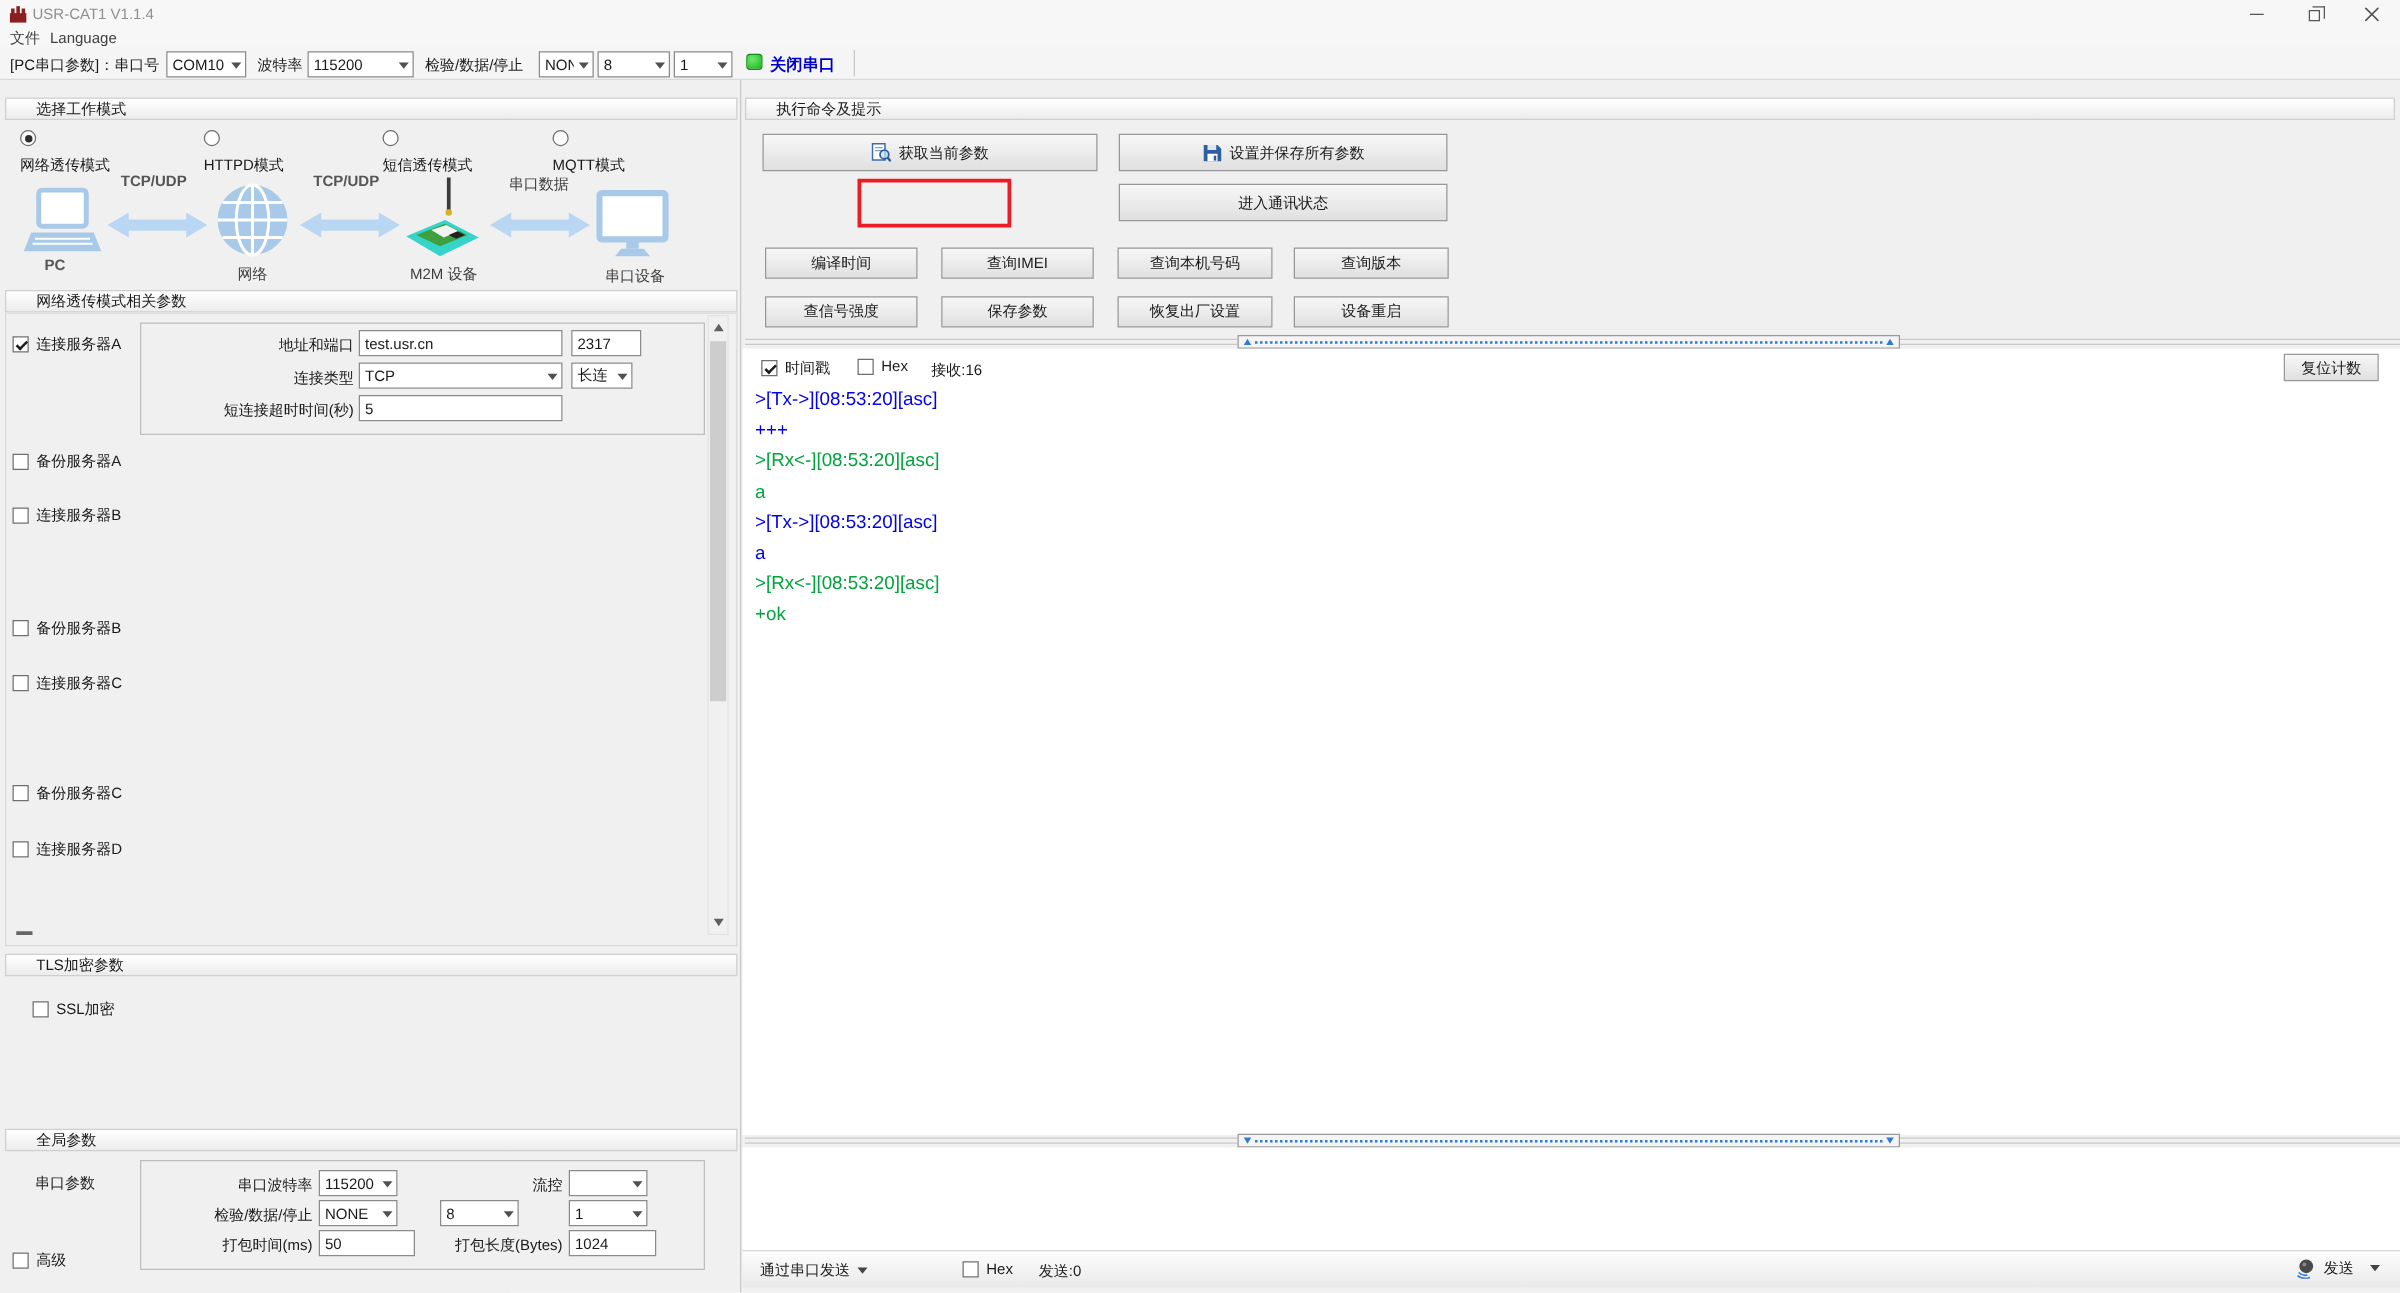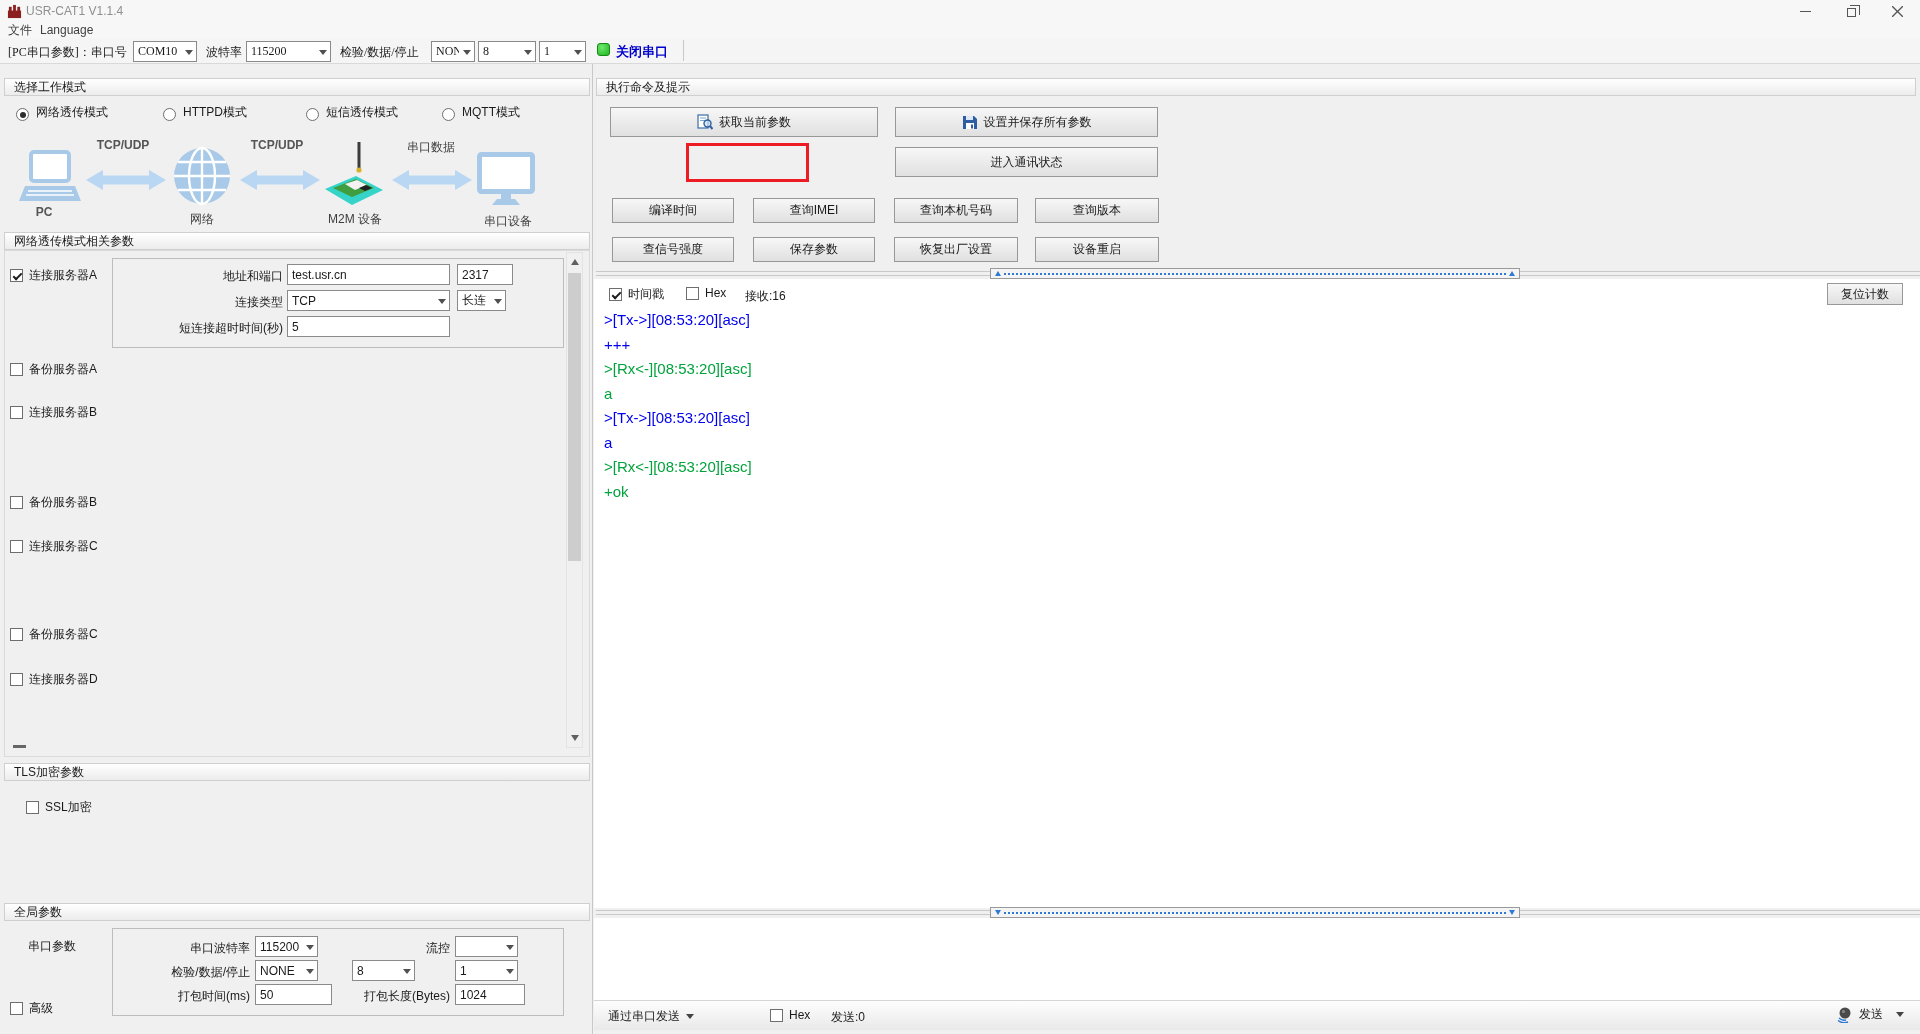--- a/index.html
+++ b/index.html
@@ -5,38 +5,38 @@
   * { margin:0; padding:0; box-sizing:border-box; }
   html,body { width:1920px; height:1034px; font-family:"Liberation Sans","DejaVu Sans",sans-serif; }
   #app { position:relative; width:1920px; height:1034px; background:#f0f0f0; overflow:hidden; font-size:12px; color:#1a1a1a; }
   .abs { position:absolute; }
 
   
   .titlebar { left:0; top:0; width:1920px; height:22px; background:#f7f7f7; }
   .title-text { left:26px; top:4px; color:#8f8f8f; font-size:12px; }
   .menubar { left:0; top:22px; width:1920px; height:16px; background:#f7f7f7; }
   .menu-item { top:0; height:16px; line-height:16px; color:#404040; }
-  .toolbar { left:0; top:38px; width:1920px; height:26px; background:#f5f5f5; border-bottom:1px solid #d9d9d9;font-family:Liberation Serif, serif; }
+  .toolbar { left:0; top:38px; width:1920px; height:26px; background:#f5f5f5; border-bottom:1px solid #d9d9d9; }
   .wbtn { top:0; width:46px; height:22px; display:flex; align-items:center; justify-content:center; }
   .glyph-min { width:11px; height:1px; background:#555; }
   .glyph-restore { width:9px; height:9px; border:1px solid #555; position:relative; background:#f7f7f7; margin-top:2px; }
   .glyph-restore::before { content:""; position:absolute; left:2px; top:-4px; width:9px; height:9px; border:1px solid #555; border-left:none; border-bottom:none; }
 
   
   .combo { border:1px solid #8a8a8a; background:#fff; height:21px; display:flex; align-items:center; padding-left:4px; overflow:hidden; cursor:default; }
   .combo .ctext { white-space:nowrap; overflow:hidden; flex:1; }
   .combo .arr { width:15px; min-width:15px; display:flex; justify-content:center; align-items:center; align-self:stretch; }
   .combo .arr::after { content:""; border:4px solid transparent; border-top:5px solid #505050; margin-top:5px; }
   .tinput { border:1px solid #8a8a8a; background:#fff; height:21px; display:flex; align-items:center; padding:0 4px; white-space:nowrap; overflow:hidden; }
   .btn { border:1px solid #989898; background:linear-gradient(#f7f7f7,#e0e0e0); display:flex; align-items:center; justify-content:center; gap:6px; cursor:default; }
-  .group-header { height:18px; background:linear-gradient(#ffffff,#ececec); border:1px solid #cfcfcf; display:flex; align-items:center; padding-left:9px; }
+  .group-header { height:18px; background:linear-gradient(#ffffff,#ececec); border:1px solid #cfcfcf; display:flex; align-items:center; padding-left:24px; }
   .cb { display:flex; align-items:center; gap:6px; cursor:default; }
   .cbbox { width:13px; height:13px; min-width:13px; border:1px solid #6e6e6e; background:#fff; position:relative; }
   .cbbox.checked::after { content:""; position:absolute; left:1.5px; top:2.5px; width:7px; height:3px; border-left:2px solid #1d1d1d; border-bottom:2px solid #1d1d1d; transform:rotate(-45deg); }
-  .radio { display:flex; align-items:flex-end; gap:7px; cursor:default; }
+  .radio { display:flex; align-items:flex-start; gap:7px; cursor:default;flex-direction:column; }
   .rdot { width:13px; height:13px; min-width:13px; border:1px solid #6e6e6e; border-radius:50%; background:#fff; position:relative; }
   .rdot.sel::after { content:""; position:absolute; left:2.5px; top:2.5px; width:6px; height:6px; border-radius:50%; background:#2d2d2d; }
   .flabel { text-align:right; white-space:nowrap; }
   .panel-box { border:1px solid #bdbdbd; background:#f0f0f0; }
 
   
   .diag-label { text-align:center; white-space:nowrap; color:#3d3d3d; }
   .diag-label.b { font-weight:bold; color:#555; }
 
   

